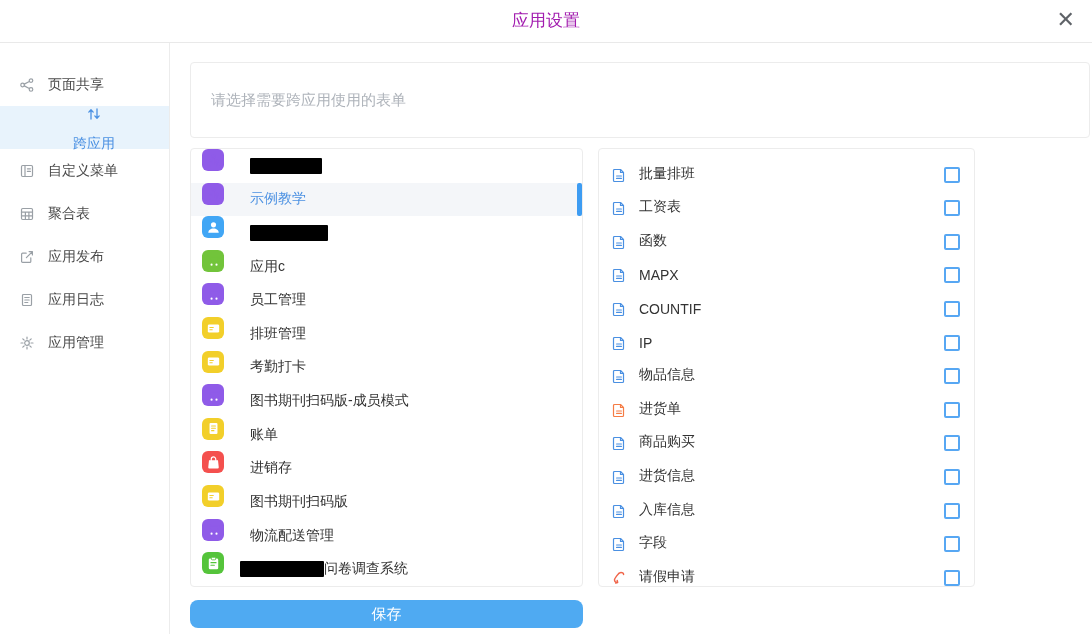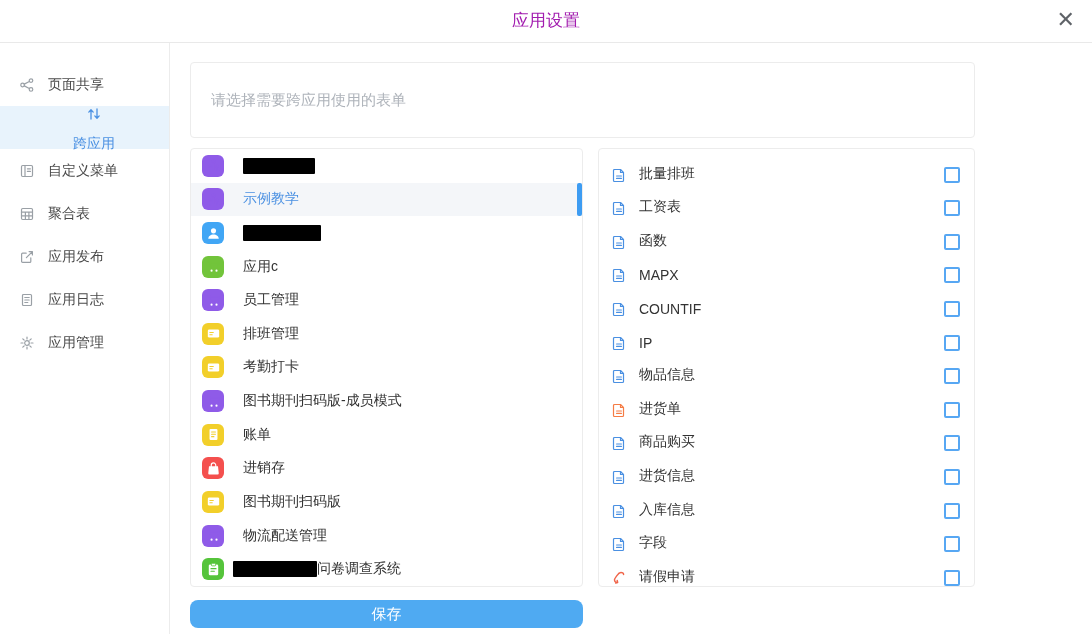--- a/index.html
+++ b/index.html
@@ -13,27 +13,27 @@
   .header .title{line-height:42px;text-align:center;font-size:17px;color:#a21caf;}
   .close{position:absolute;right:17px;top:8px;font-size:22px;color:#5f6368;cursor:pointer;line-height:24px;}
   
   .sidebar{position:absolute;top:43px;left:0;bottom:0;width:170px;background:#fff;border-right:1px solid #ececec;padding-top:20px;box-sizing:border-box;}
   .side-item{height:43px;display:flex;align-items:center;padding-left:19px;gap:13px;font-size:14px;color:#4a4a4a;cursor:pointer;}
   .side-item .s-ico{width:16px;height:16px;color:#9aa0a6;flex:none;display:flex;}
   .side-item.active{background:#e8f3fc;color:#4a90e2;flex-direction:column;}
   .side-item.active .s-ico{color:#4a90e2;}
   .side-item svg{width:16px;height:16px;}
   
-  .placeholder-panel{position:absolute;left:190px;top:62px;width:785px;height:76px;box-sizing:border-box;
+  .placeholder-panel{position:absolute;left:190px;top:62px;width:900px;height:76px;box-sizing:border-box;
     border:1px solid #ececec;border-radius:4px;background:#fff;display:flex;align-items:center;
     padding-left:20px;color:#aeb3ba;font-size:15px;cursor:pointer;}
   
   .app-panel{position:absolute;left:190px;top:148px;width:393px;height:439px;box-sizing:border-box;
     border:1px solid #ececec;border-radius:4px;background:#fff;display:flex;flex-direction:column;overflow:hidden;}
-  .app-row{flex:1;display:flex;align-items:center;padding-left:11px;gap:19px;font-size:14px;color:#333;position:relative;cursor:pointer;}
+  .app-row{flex:1;display:flex;padding-left:11px;gap:26px;font-size:14px;color:#333;position:relative;cursor:pointer;}
   .app-row.selected{background:#f4f6f9;color:#4a90e2;}
   .sel-bar{position:absolute;right:0;top:0;bottom:0;width:5px;background:#3d9cf2;border-radius:2px;}
   .app-tile{width:22px;height:22px;border-radius:6px;flex:none;display:flex;align-items:center;justify-content:center;}
   .app-tile svg{width:15px;height:15px;}
   .app-label{display:flex;align-items:center;}
   .redact{display:inline-block;width:72px;height:16px;background:#000;border-radius:1px;vertical-align:middle;}
   .redact.overlap{margin-left:-10px;}
   
   .form-panel{position:absolute;left:598px;top:148px;width:377px;height:439px;box-sizing:border-box;
     border:1px solid #ececec;border-radius:4px;background:#fff;display:flex;flex-direction:column;overflow:hidden;}

